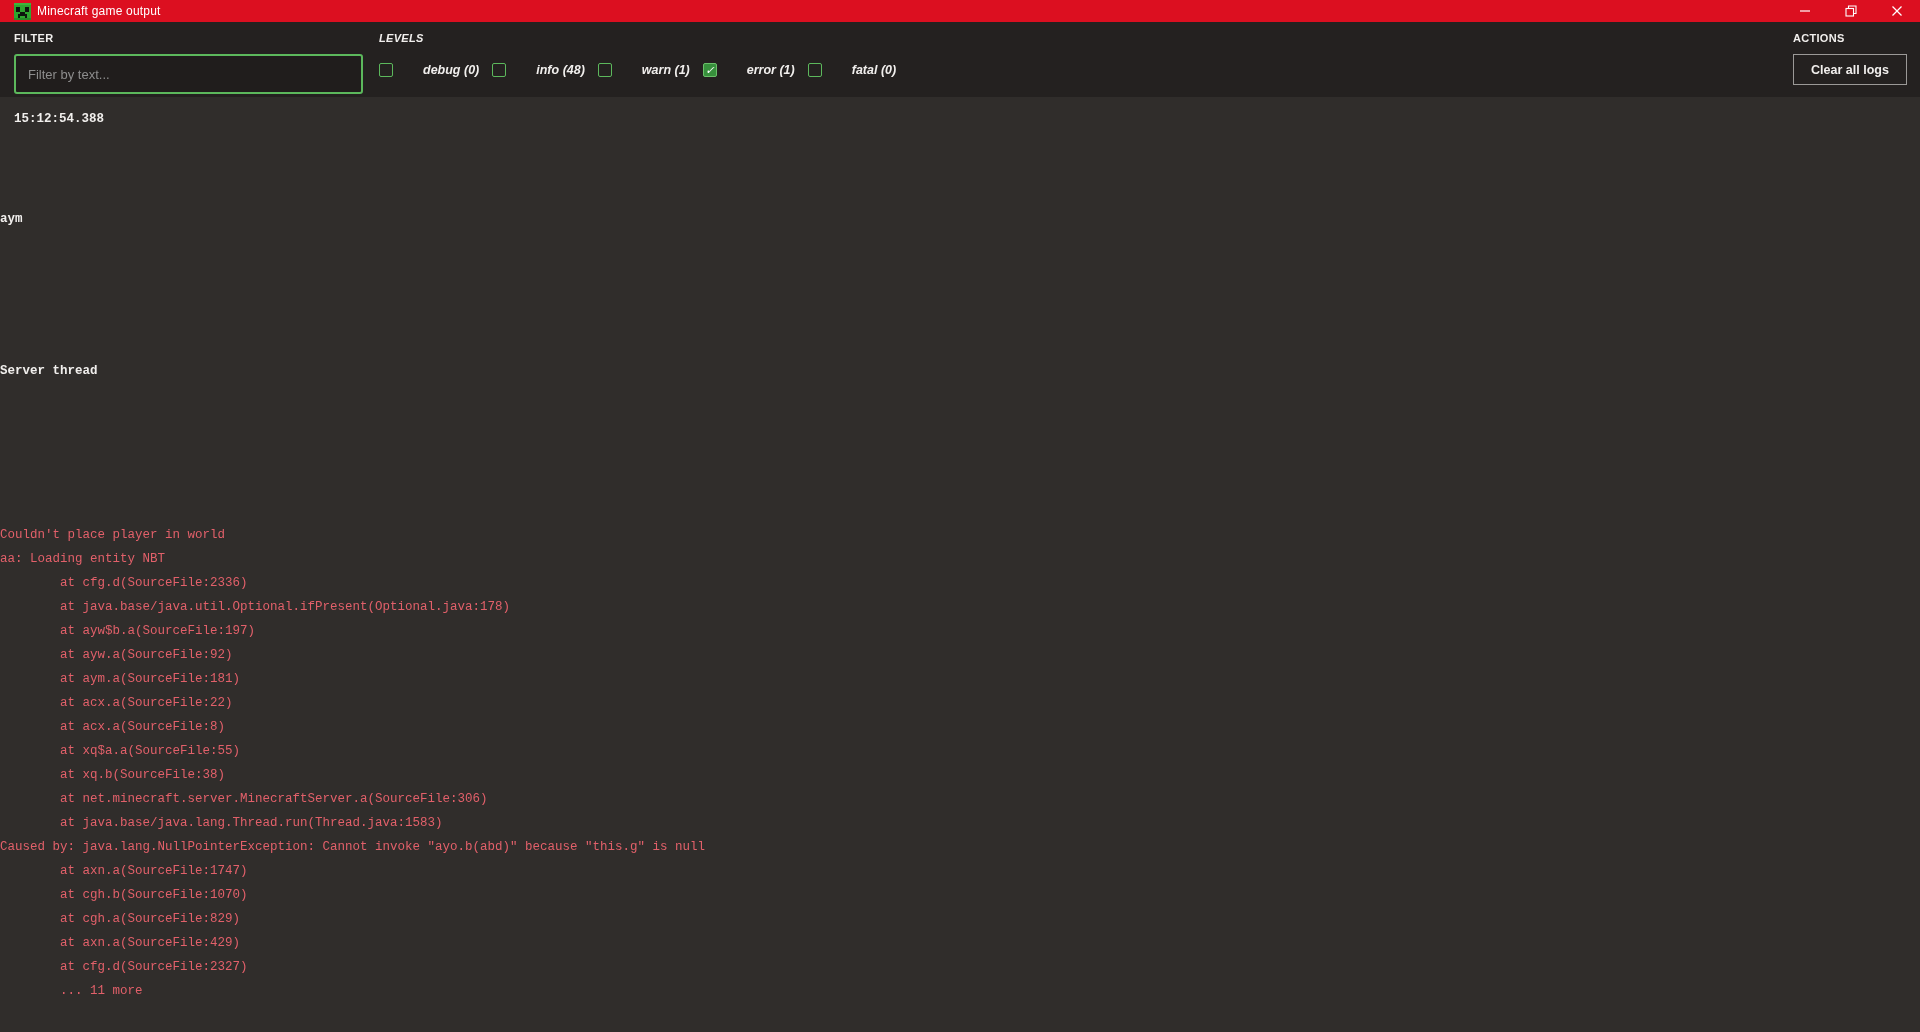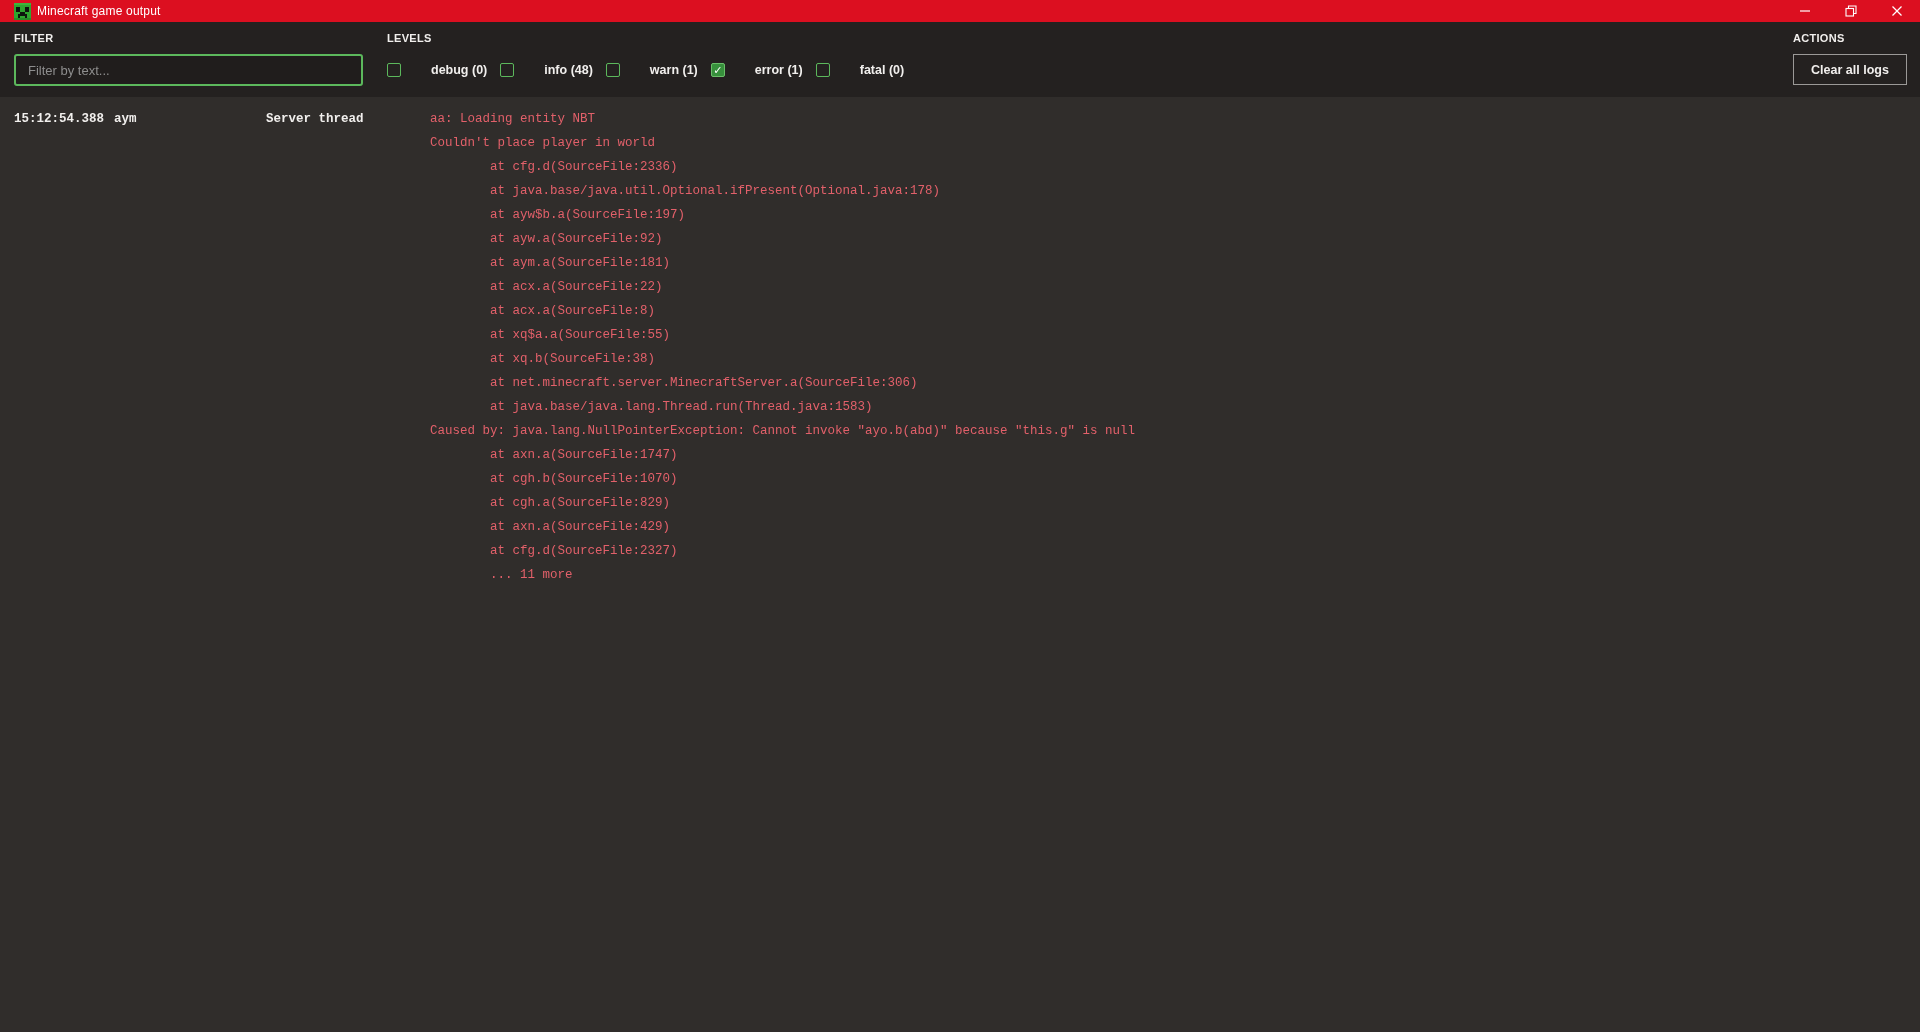--- a/index.html
+++ b/index.html
@@ -48,33 +48,33 @@
     background:var(--toolbar-bg);
     display:flex;align-items:flex-start;
     padding:9px 13px 0 14px;
   }
   .section-label{
     font-size:11px;font-weight:700;color:var(--text-white);
     letter-spacing:.3px;margin-bottom:9px;height:14px;line-height:14px;
   }
   .filter-section{width:349px;flex:0 0 349px;}
   .filter-input{
-    width:349px;height:32px;
+    width:349px;height:40px;
     background:#201d1c;
     border:2px solid var(--accent-green);
     border-radius:3px;
     color:var(--text-white);
     font-family:"Liberation Sans", sans-serif;
     font-size:13px;
     padding:12px 12px;
     outline:none;
   }
   .filter-input::placeholder{color:var(--placeholder);}
 
-  .levels-section{margin-left:24px;}
+  .levels-section{margin-left:16px;font-style:italic;}
   .levels-row{display:flex;align-items:center;height:32px;}
   .level-item{
     display:flex;align-items:center;margin-right:13px;cursor:pointer;user-select:none;gap:24px;
   }
   .checkbox{
     width:14px;height:14px;flex:0 0 14px;
     border:1.5px solid var(--accent-green);
     border-radius:2px;
     background:transparent;
     display:flex;align-items:center;justify-content:center;
@@ -98,21 +98,21 @@
     font-size:12.5px;font-weight:700;
     cursor:pointer;
   }
 
   
   .log-area{
     flex:1;background:var(--log-bg);overflow:auto;
     font-family:"Liberation Mono","DejaVu Sans Mono",monospace;
     font-size:12.5px;line-height:24px;
   }
-  .log-entry{display:flex;align-items:flex-start;padding-top:10px;}
+  .log-entry{display:flex;align-items:flex-start;padding-top:10px;flex-direction:column;}
   .col-time{flex:0 0 100px;margin-left:14px;font-weight:700;color:var(--text-white);white-space:pre;}
   .col-logger{flex:0 0 152px;font-weight:700;color:var(--text-white);white-space:pre;}
   .col-thread{flex:0 0 164px;font-weight:700;color:var(--text-white);white-space:pre;}
   .col-message{flex:1;color:var(--error-text);}
   .msg-line{white-space:pre;}
 </style>
 </head>
 <body>
 
 <div class="window">
@@ -192,22 +192,22 @@
       <button class="clear-btn">Clear all logs</button>
     </div>
   </div>
 
   <div class="log-area">
     <div class="log-entry">
       <div class="col-time">15:12:54.388</div>
       <div class="col-logger">aym</div>
       <div class="col-thread">Server thread</div>
       <div class="col-message" id="log-message">
+          <div class="msg-line">Couldn't place player in world</div>
           <div class="msg-line">aa: Loading entity NBT</div>
-          <div class="msg-line">Couldn't place player in world</div>
           <div class="msg-line">        at cfg.d(SourceFile:2336)</div>
           <div class="msg-line">        at java.base/java.util.Optional.ifPresent(Optional.java:178)</div>
           <div class="msg-line">        at ayw$b.a(SourceFile:197)</div>
           <div class="msg-line">        at ayw.a(SourceFile:92)</div>
           <div class="msg-line">        at aym.a(SourceFile:181)</div>
           <div class="msg-line">        at acx.a(SourceFile:22)</div>
           <div class="msg-line">        at acx.a(SourceFile:8)</div>
           <div class="msg-line">        at xq$a.a(SourceFile:55)</div>
           <div class="msg-line">        at xq.b(SourceFile:38)</div>
           <div class="msg-line">        at net.minecraft.server.MinecraftServer.a(SourceFile:306)</div>

